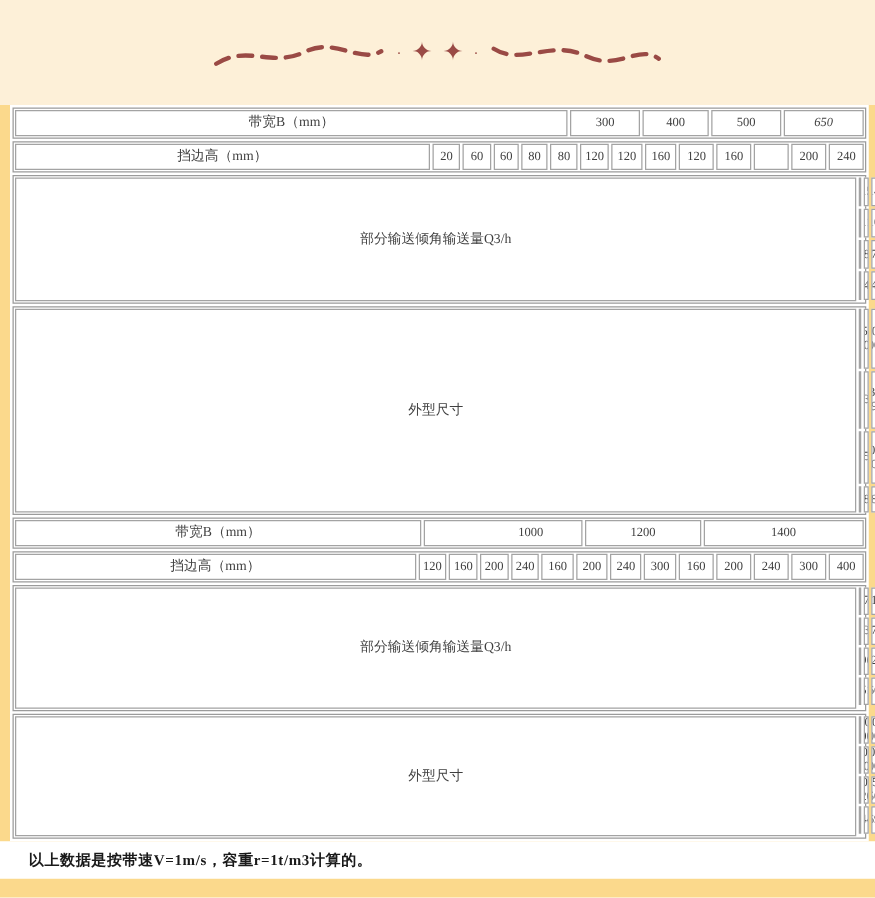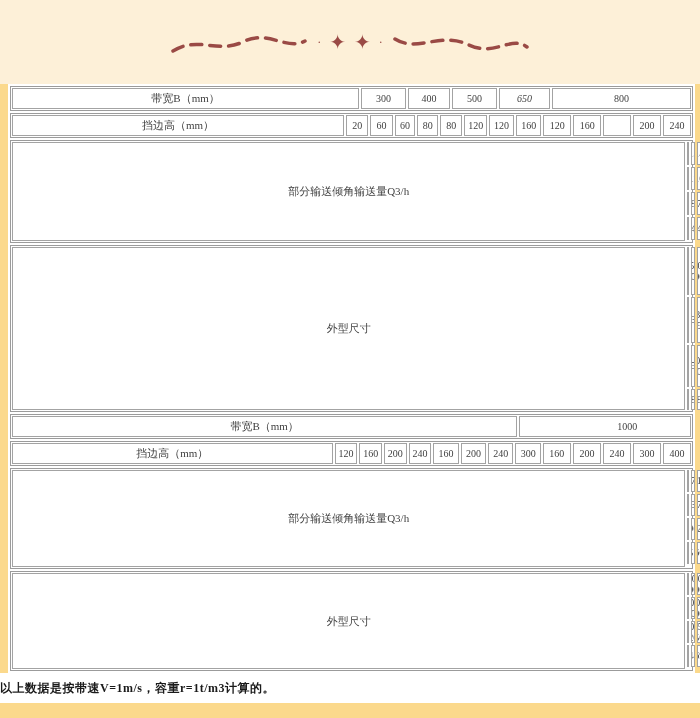--- a/index.html
+++ b/index.html
@@ -36,21 +36,21 @@
     display:flex;align-items:center;justify-content:center;
     text-align:center;color:#3f3f3f;line-height:1.15;
     overflow:hidden;min-width:0;
   }
   .tc.lab{font-size:11px;}
   .tc.val{font-size:10px;padding:0 1px;word-break:normal;}
   .irow{display:flex;gap:2px;width:100%;box-sizing:border-box;}
   
   .footer{
     height:30px;background:#ffffff;display:flex;align-items:center;
-    padding-left:0;
+    padding-left:23px;
   }
   .footnote{
     font-size:12px;font-weight:bold;color:#1a1a1a;
     font-family:"Liberation Serif", serif;letter-spacing:0.5px;
   }
 </style>
 </head>
 <body>
 
 <div class="header">
@@ -66,21 +66,20 @@
   </svg>
 </div>
 
 <div class="tablewrap">
     <div class="box" style="height: 25px;">
       <div class="tc lab" style="flex: 358 1 0%;">带宽B（mm）</div>
       <div class="tc val" style="flex: 42 1 0%;">300</div>
       <div class="tc val" style="flex: 40 1 0%;">400</div>
       <div class="tc val" style="flex: 42 1 0%;">500</div>
       <div class="tc val" style="flex: 49 1 0%; font-style: italic;">650</div>
-      <div class="tc val" style="flex: 140 1 0%;">800</div>
     </div>
     <div class="box" style="height: 25px;">
       <div class="tc lab" style="flex: 358 1 0%;">挡边高（mm）</div>
       <div class="tc val" style="flex: 20 1 0%;">20</div>
       <div class="tc val" style="flex: 20 1 0%;">60</div>
       <div class="tc val" style="flex: 18 1 0%;">60</div>
       <div class="tc val" style="flex: 18 1 0%;">80</div>
       <div class="tc val" style="flex: 20 1 0%;">80</div>
       <div class="tc val" style="flex: 20 1 0%;">120</div>
       <div class="tc val" style="flex: 23 1 0%;">120</div>
@@ -137,20 +136,22 @@
         <div class="irow box" style="border: none; padding: 0px; height: 21px;">
           <div class="tc lab" style="flex: 170 1 0%;">中间段地脚宽B2/h（mm）</div>
           <div class="tc val" style="flex: 42 1 0%;">480</div>
           <div class="tc val" style="flex: 40 1 0%;">580</div>
         </div>
       </div>
     </div>
     <div class="box" style="height: 25px;">
       <div class="tc lab" style="flex: 358 1 0%;">带宽B（mm）</div>
       <div class="tc val" style="flex: 88 1 0%; padding-left: 45px;">1000</div>
+      <div class="tc val" style="flex: 98 1 0%;">1200</div>
+      <div class="tc val" style="flex: 138 1 0%;">1400</div>
     </div>
     <div class="box" style="height: 25px;">
       <div class="tc lab" style="flex: 358 1 0%;">挡边高（mm）</div>
       <div class="tc val" style="flex: 21 1 0%;">120</div>
       <div class="tc val" style="flex: 21 1 0%;">160</div>
       <div class="tc val" style="flex: 21 1 0%;">200</div>
       <div class="tc val" style="flex: 21 1 0%;">240</div>
       <div class="tc val" style="flex: 24 1 0%;">160</div>
       <div class="tc val" style="flex: 24 1 0%;">200</div>
       <div class="tc val" style="flex: 24 1 0%;">240</div>

